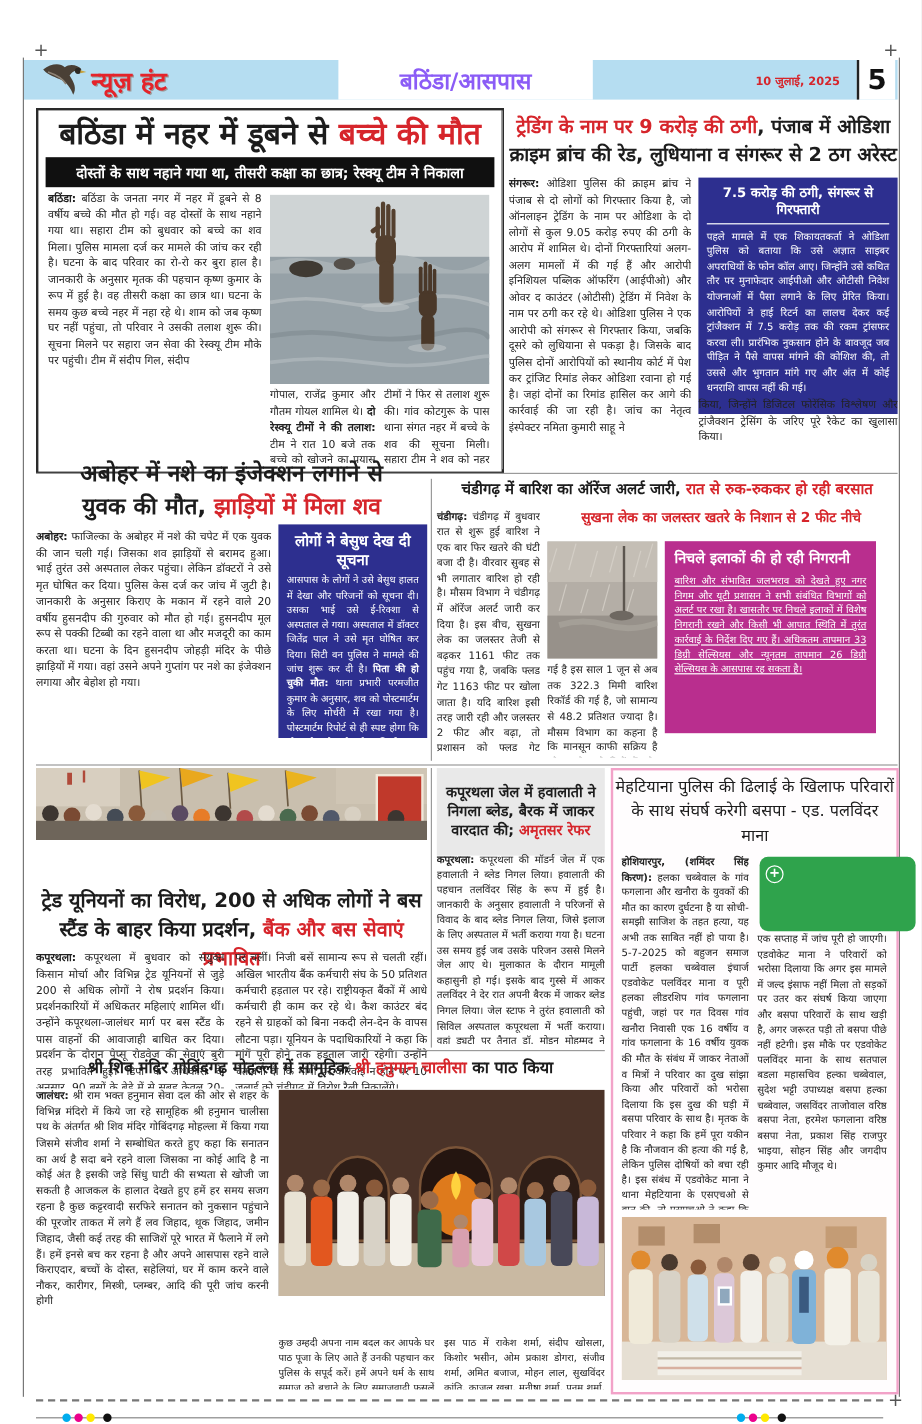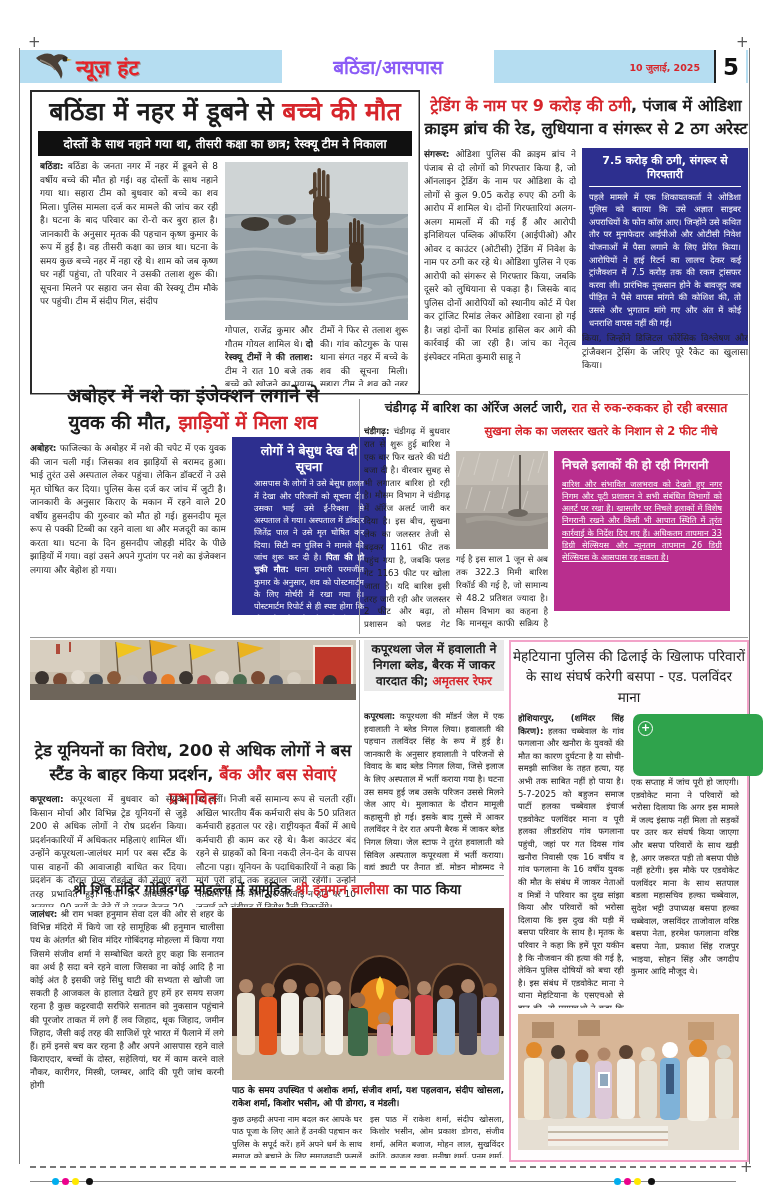--- a/index.html
+++ b/index.html
@@ -34,33 +34,33 @@
   .drowning .bar{margin:4px 6px 0;background:#101010;color:#fff;font-size:12px;font-weight:700;
                  text-align:center;white-space:nowrap;overflow:hidden;padding:4px 2px;}
   
   .trading h2{margin:2px 0 0;font-size:16px;line-height:1.45;text-align:center;font-weight:700;}
   .navybox{position:absolute;background:#2d2f8f;color:#fff;padding:6px 7px;}
   .navybox .bt{font-size:11px;font-weight:700;text-align:center;border-bottom:1px solid #fff;
                padding-bottom:3px;margin-bottom:4px;line-height:1.3;}
   .navybox .bb{font-size:8.4px;line-height:1.5;text-align:justify;}
   
   .abohar h2{margin:0;font-size:19px;line-height:1.4;text-align:center;font-weight:700;}
-  .bluebox{position:absolute;background:#2d2f8f;color:#fff;padding:6px 22px;}
+  .bluebox{position:absolute;background:#2d2f8f;color:#fff;padding:6px 7px;}
   .bluebox .bt{font-size:12.5px;font-weight:700;text-align:center;margin-bottom:3px;line-height:1.25;}
   .bluebox .bb{font-size:8.2px;line-height:1.5;text-align:justify;}
   
   .chd h2{margin:0;font-size:12.5px;text-align:center;font-weight:700;white-space:nowrap;overflow:hidden;}
   .chd .sub{position:absolute;font-size:11.5px;font-weight:700;color:#d6252b;text-align:center;white-space:nowrap;overflow:hidden;}
   .pinkbox{position:absolute;background:#b92e8e;color:#fff;padding:7px 8px;}
   .pinkbox .bt{font-size:12px;font-weight:700;line-height:1.3;margin-bottom:4px;}
   .pinkbox .bb{font-size:8.2px;line-height:1.5;text-align:justify;text-decoration:underline;}
   
   .union h2{margin:0;font-size:16.5px;line-height:1.45;text-align:center;font-weight:700;}
   
-  .jail .greyhead{background:#e9e9e9;padding:1px 5px;font-size:12px;font-weight:700;
+  .jail .greyhead{background:#e9e9e9;padding:12px 5px;font-size:12px;font-weight:700;
                   text-align:center;line-height:1.35;}
   
   .meht{border:2px solid #f2a2c8;background:#fffdfe;}
   .meht h2{margin:4px 2px 0;font-size:13.5px;line-height:1.5;text-align:center;font-weight:400;}
   .greenbox{position:absolute;background:#2fa34c;color:#fff;border-radius:7px;padding:5px 6px 5px 24px;}
   .greenbox .plus{position:absolute;left:5px;top:7px;width:13px;height:13px;border:1.5px solid #fff;
                   border-radius:50%;color:#fff;font-size:11px;line-height:12px;text-align:center;font-weight:700;}
   .greenbox .gt{font-size:9.8px;font-weight:700;line-height:1.35;}
   
   .temple h2{margin:0;font-size:13.5px;text-align:center;font-weight:700;white-space:nowrap;overflow:hidden;}
@@ -324,21 +324,20 @@
             <rect x="183" y="87" width="18" height="60" rx="5" fill="#d04848"></rect>
           <circle cx="214" cy="84" r="7" fill="#9a6a48"></circle>
             <rect x="205" y="91" width="18" height="56" rx="5" fill="#a8c8e0"></rect>
           <circle cx="236" cy="78" r="7" fill="#b0876a"></circle>
             <rect x="227" y="85" width="18" height="62" rx="5" fill="#484858"></rect>
           <circle cx="258" cy="82" r="7" fill="#8a5a3a"></circle>
             <rect x="249" y="89" width="18" height="58" rx="5" fill="#c8b8d8"></rect>
         </g>
       </svg>
     </div>
-    <div class="col caption" style="left:202px;top:204px;width:272px;height:28px;">पाठ के समय उपस्थित पं अशोक शर्मा, संजीव शर्मा, यश पहलवान, संदीप खोसला, राकेश शर्मा, किशोर भसीन, ओ पी डोगरा, व मंडली।</div>
     <div class="col bodytext" style="left:202px;top:233px;width:130px;height:45px;font-size:8.2px;"><span>कुछ उम्हदी अपना नाम बदल कर आपके घर पाठ पूजा के लिए आते हैं उनकी पहचान कर पुलिस के सपूर्द करें। हमें अपने धर्म के साथ समाज को बचाने के लिए समाजवादी फसलें भी जरूरी है। यश पहलवान ने कहा कि आने वाली पीढ़ी को संभालने के लिए बच्चों को मंदिर से जोड़ना जरूरी है।</span></div>
     <div class="col bodytext" style="left:340px;top:233px;width:134px;height:45px;font-size:8.2px;"><span>इस पाठ में राकेश शर्मा, संदीप खोसला, किशोर भसीन, ओम प्रकाश डोगरा, संजीव शर्मा, अमित बजाज, मोहन लाल, सुखविंदर क्रांति, काजल खन्ना, मनीषा शर्मा, पूनम शर्मा, निधि गुप्ता, अंजना शर्मा, एंजल शर्मा, अनाया शर्मा, रिद्धिमा रितु आदि उपस्थित थे।</span></div>
   </div>
 
   <div class="cutline"></div>
   <span class="regmark" style="left:740px;top:1158px;">+</span>
   <div class="colorline"></div>
   <span class="dot" style="left:52px;background:#00adee;"></span>
   <span class="dot" style="left:62px;background:#ec018c;"></span>
   <span class="dot" style="left:72px;background:#ffe800;"></span>

